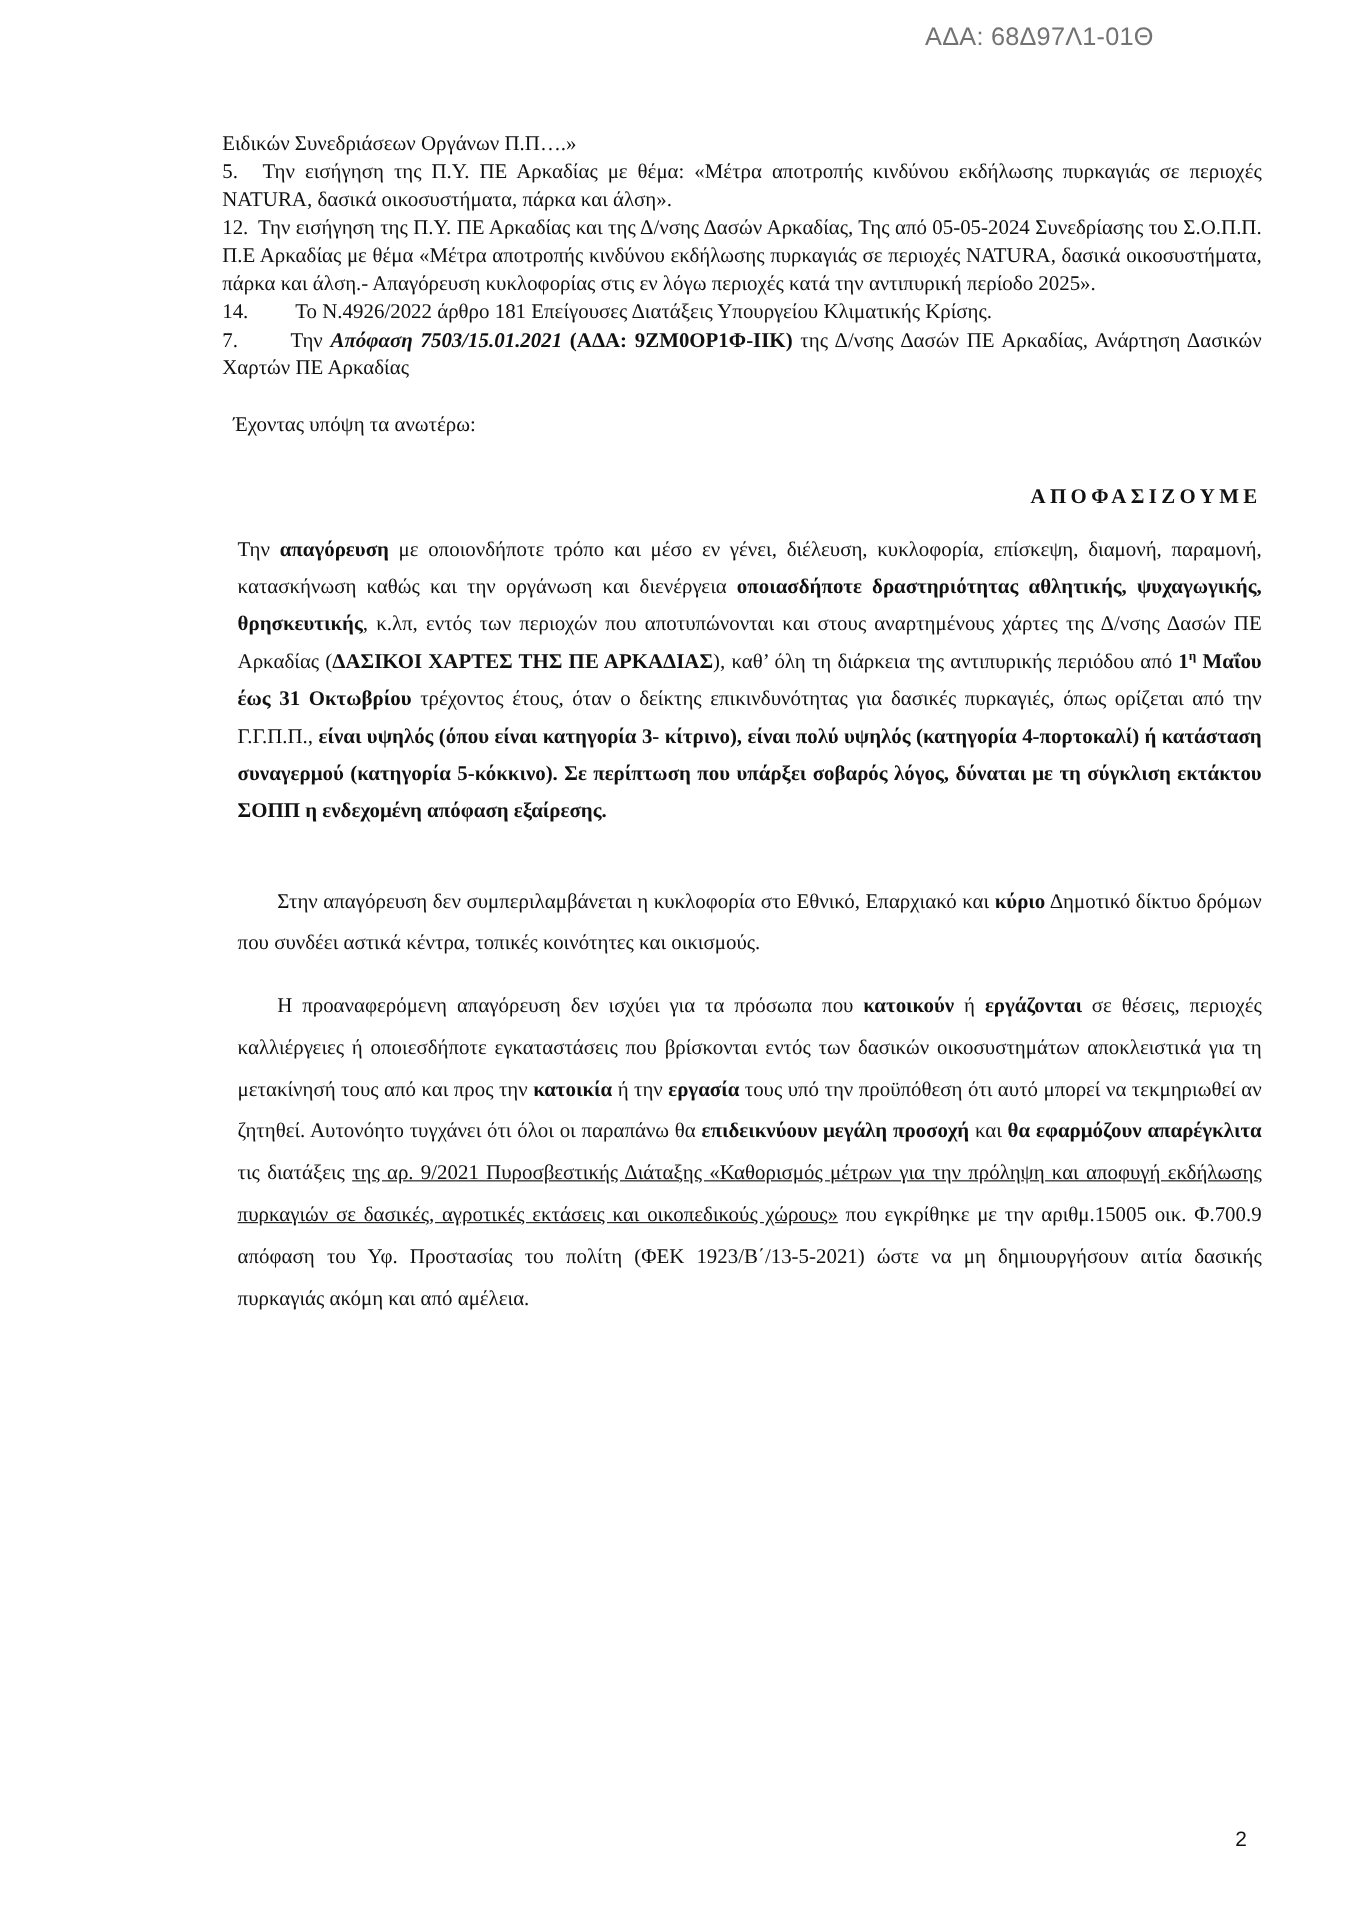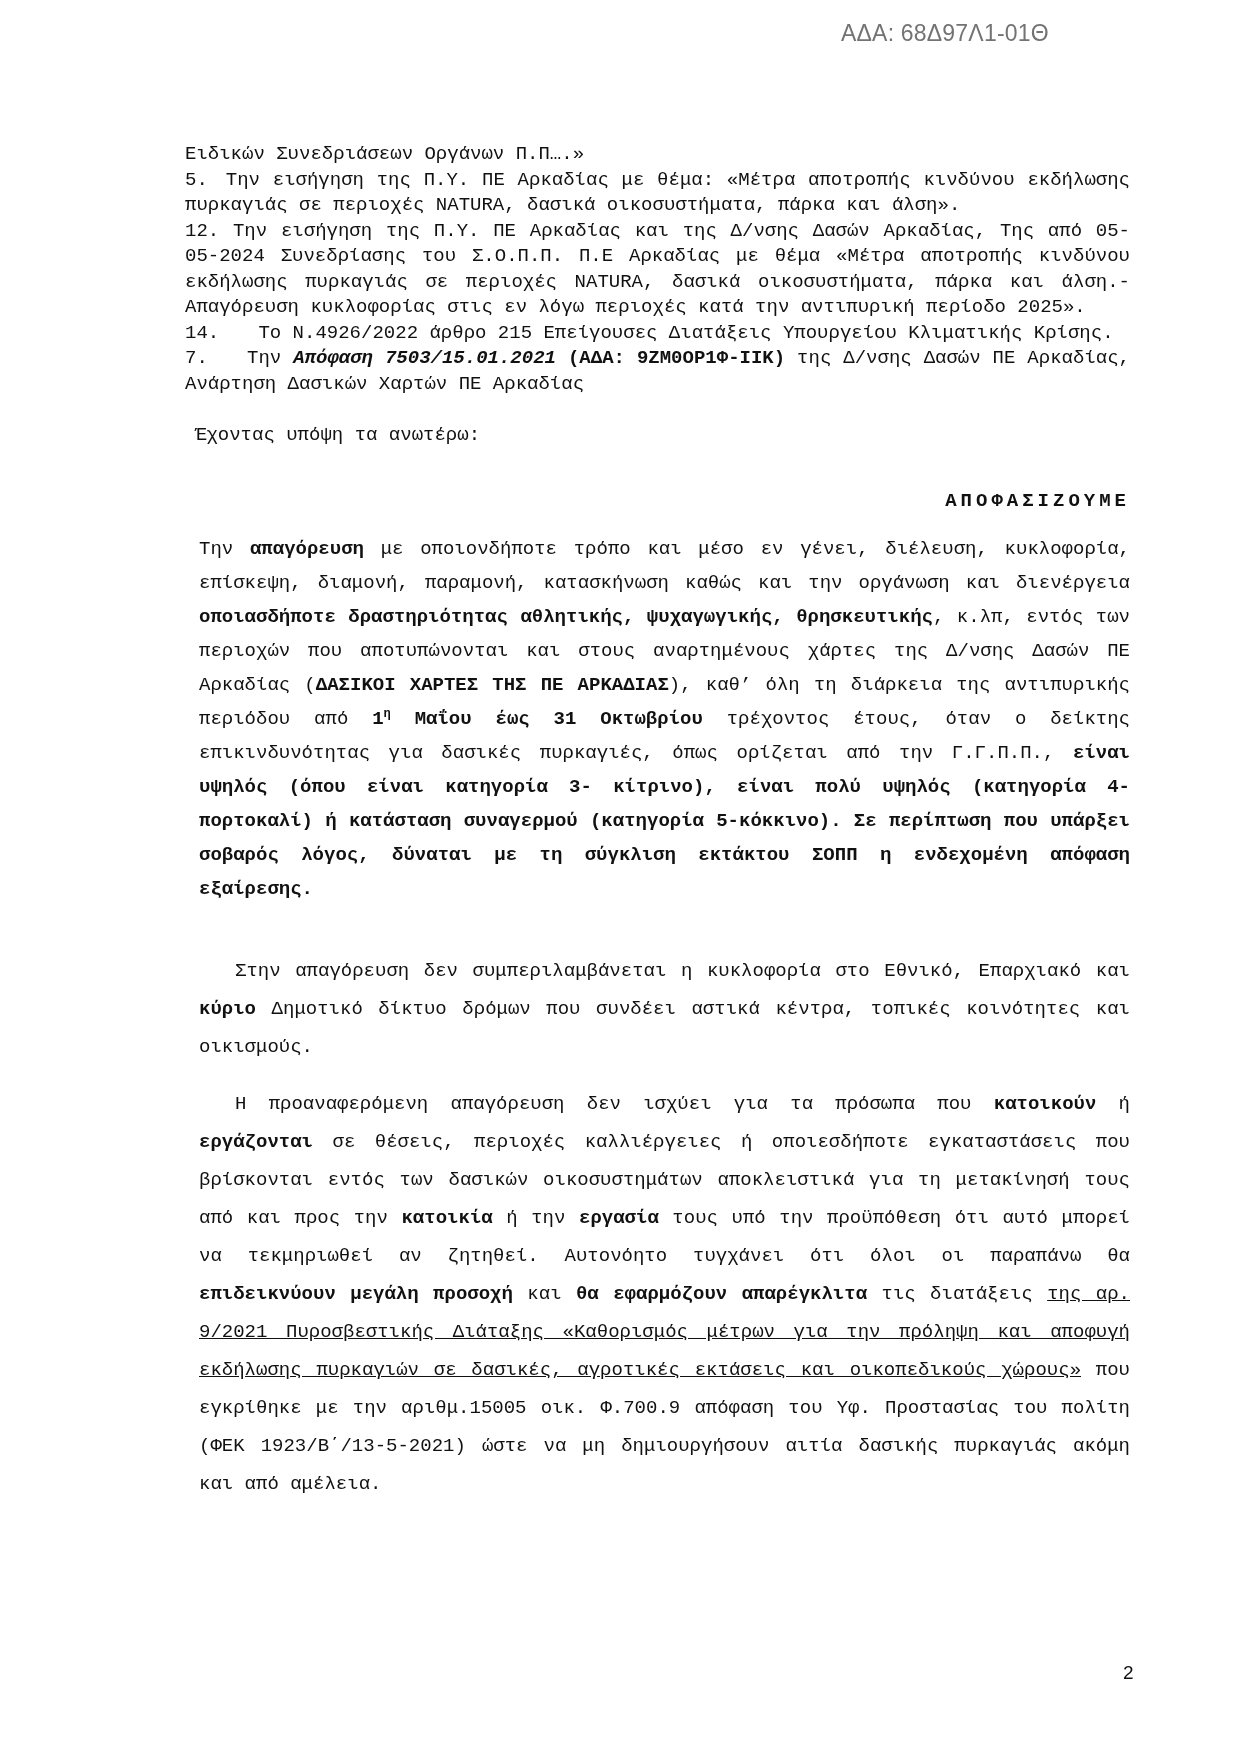--- a/index.html
+++ b/index.html
@@ -7,24 +7,23 @@
       width: 1240px; height: 1755px; position: relative; overflow: hidden;
       font-family: "Liberation Sans", sans-serif; color: #111111;
     }
     .ada {
       position: absolute; top: 20px; left: 813px;
       font-family: "Liberation Sans", sans-serif; font-size: 23px; color: #737373;
       letter-spacing: 0.2px;
       margin-left: 28px;
     }
     .page-body {
-      position: absolute; left: 185px; top: 118px; width: 945px;
-      font-family: Liberation Mono, monospace; font-size: 19px; line-height: 25.5px;
+      position: absolute; left: 202px; top: 118px; width: 945px;
+      font-family: Liberation Serif, serif; font-size: 19px; line-height: 25.5px;
       color: #111;
-      margin-top: 24px;
     }
     .p { margin: 0; text-align: justify; }
     .last-line-left { text-align-last: left; }
     .num { display: inline-block; min-width: 28px; }
     .num.wide { min-width: 62px; }
     .consider { margin-top: 26px; padding-left: 10px; }
     .decide-title {
       margin-top: 40px; text-align: right; font-weight: bold; letter-spacing: 4px; font-size: 19px;
     }
     .decision {
@@ -55,21 +54,21 @@
   </p>
 
   <p class="p last-line-left">
     <span class="num">12.</span>
     <span>Την εισήγηση της Π.Υ. ΠΕ Αρκαδίας και της Δ/νσης Δασών Αρκαδίας, Της από 05-05-2024 Συνεδρίασης του Σ.Ο.Π.Π. Π.Ε Αρκαδίας με θέμα  «Μέτρα αποτροπής κινδύνου εκδήλωσης πυρκαγιάς σε περιοχές NATURA, δασικά οικοσυστήματα, πάρκα και άλση.- Απαγόρευση κυκλοφορίας στις εν  λόγω περιοχές κατά την αντιπυρική περίοδο 2025».</span>
   </p>
 
 
   <p class="p last-line-left">
     <span class="num wide">14.</span>
-    <span>Το Ν.4926/2022 άρθρο 215 Επείγουσες Διατάξεις Υπουργείου Κλιματικής Κρίσης.</span>
+    <span>Το Ν.4926/2022 άρθρο 181 Επείγουσες Διατάξεις Υπουργείου Κλιματικής Κρίσης.</span>
   </p>
 
   <p class="p last-line-left">
     <span class="num wide">7.</span><span>Την </span><span class="bi">Απόφαση 7503/15.01.2021</span><b> (ΑΔΑ: 9ΖΜ0ΟΡ1Φ-ΙΙΚ)</b><span> της Δ/νσης Δασών ΠΕ Αρκαδίας, Ανάρτηση Δασικών Χαρτών ΠΕ Αρκαδίας</span>
   </p>
 
   <p class="p consider">Έχοντας υπόψη τα ανωτέρω:</p>
 
   <div class="decide-title">ΑΠΟΦΑΣΙΖΟΥΜΕ</div>
 

